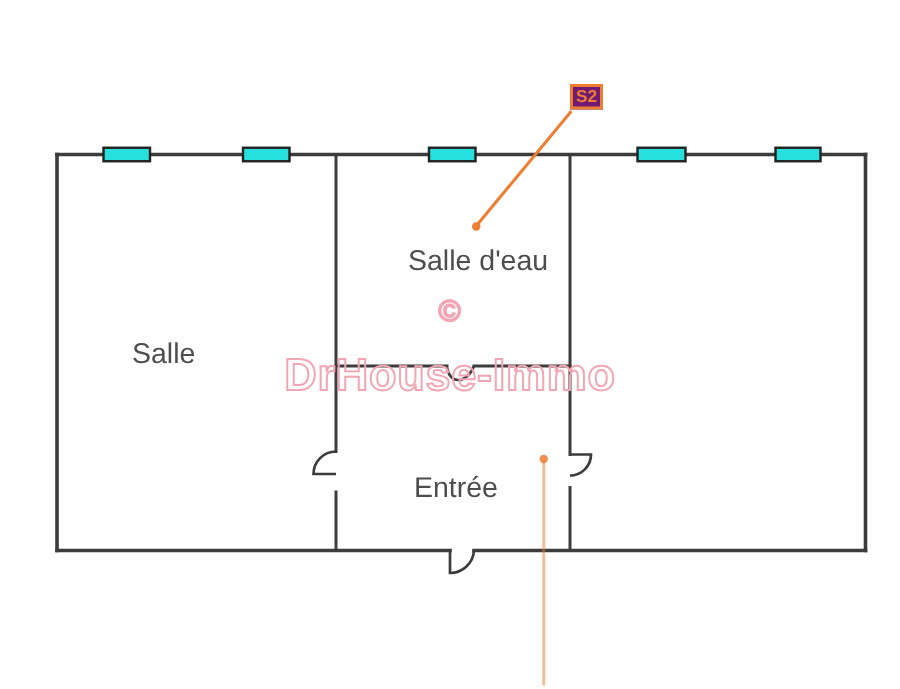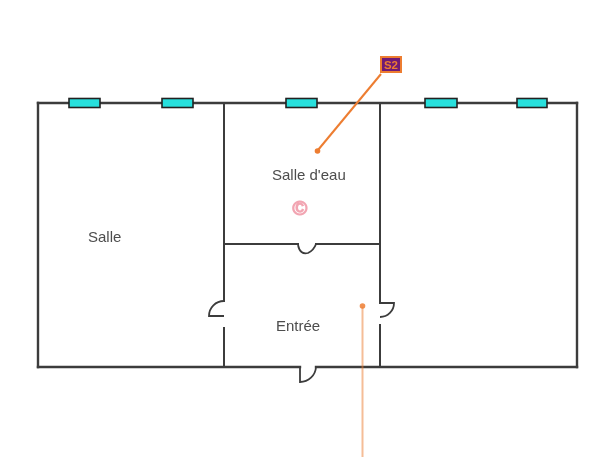--- a/index.html
+++ b/index.html
@@ -7,21 +7,21 @@
     position:relative;
     width:600px;height:459px;
     background:#ffffff;
     font-family:"Liberation Sans", sans-serif;
     overflow:hidden;
   }
   .plan-svg{position:absolute;left:0;top:0;}
   .room-label{
     position:absolute;
     color:#4d4d4d;
-    font-size:15px;
+    font-size:19px;
     line-height:16px;
     white-space:pre-line;
   }
   .s2-tag{
     position:absolute;
     left:380px;top:56px;
     width:22px;height:17px;
     box-sizing:border-box;
     border:2px solid #ed7d31;
     color:#ed7d31;
@@ -96,14 +96,15 @@
 
   <div class="room-label" style="left:272px;top:167px;">Salle d'eau</div>
 
   <div class="room-label" style="left:276px;top:304px;margin-top:14px;">Entrée</div>
 
 
   <div class="s2-tag">S2</div>
 
   <div class="outline-pink watermark-copy">©</div>
 
+  <div class="outline-pink watermark-name">DrHouse-Immo</div>
 
 </div>
 
 </body></html>

